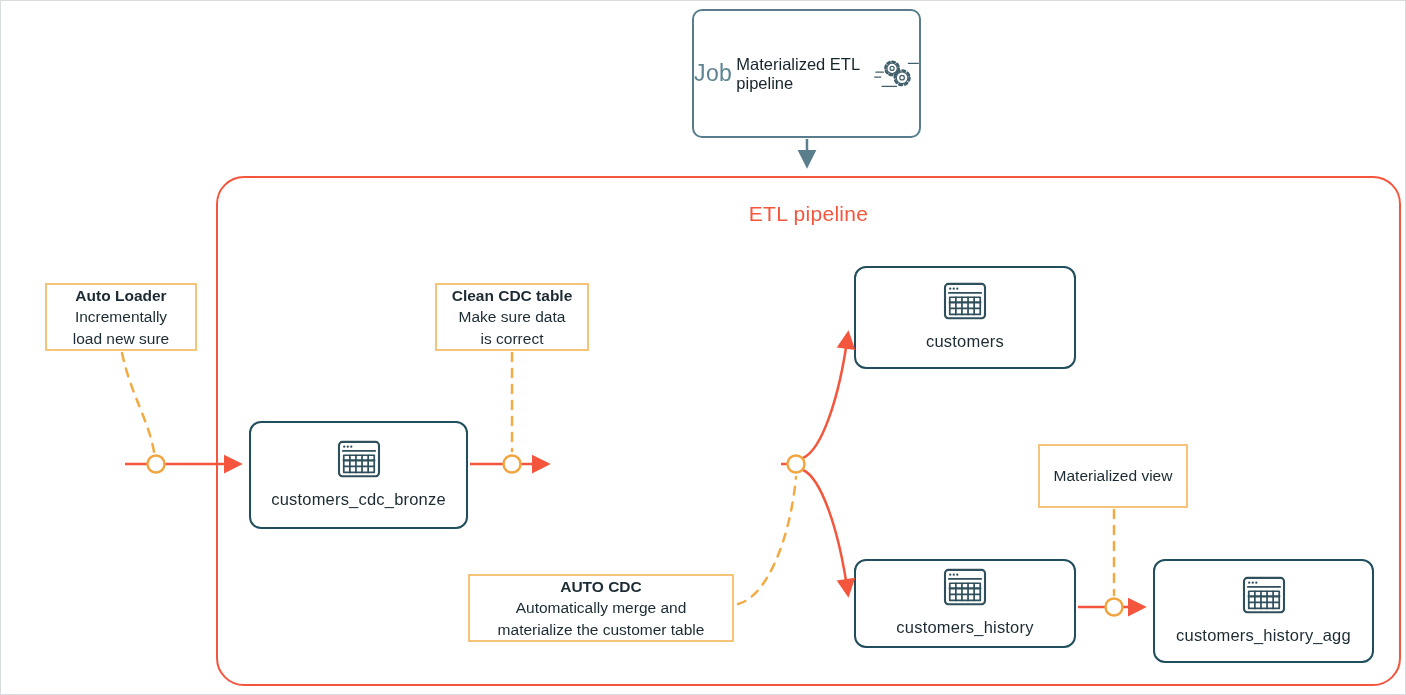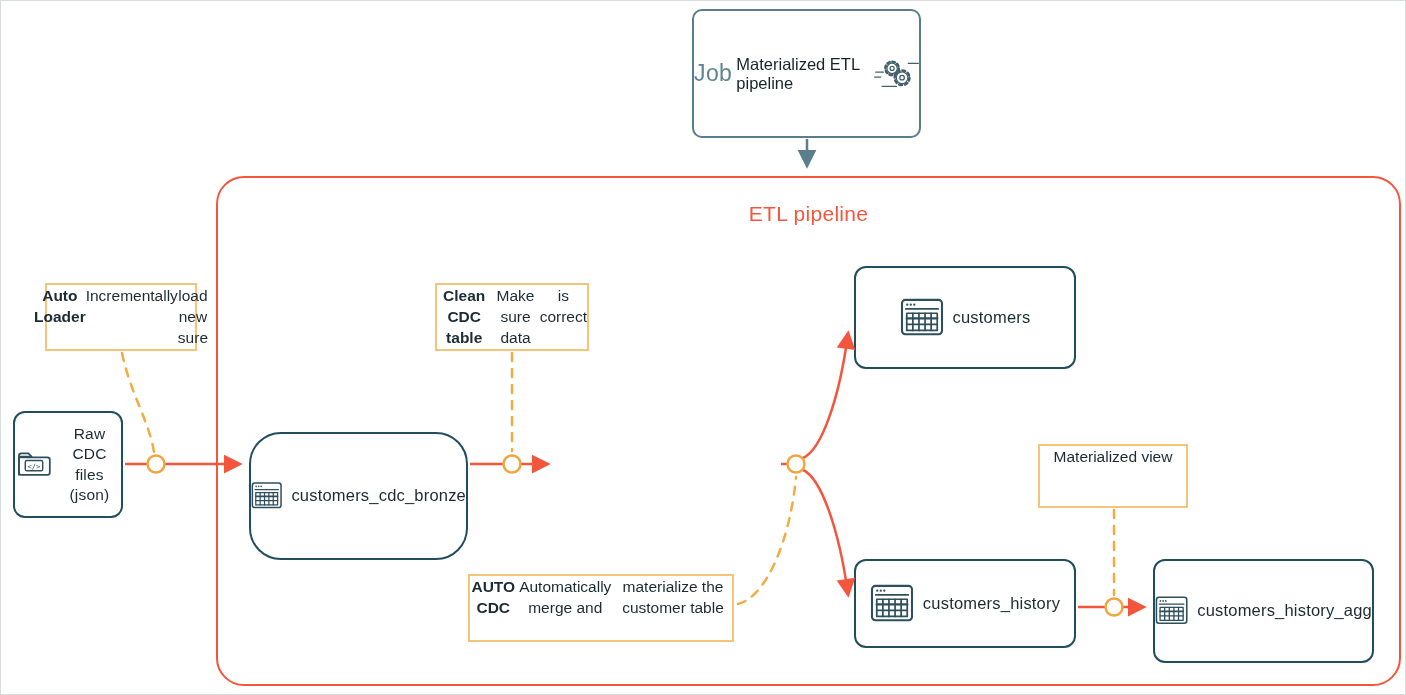--- a/index.html
+++ b/index.html
@@ -13,34 +13,34 @@
 
   
   .job-box{position:absolute;left:691px;top:8px;width:229px;height:129px;background:#fff;
     border:2px solid #597d8c;border-radius:10px;box-sizing:border-box;
     display:flex;flex-direction:row;align-items:center;justify-content:center;gap:4px;z-index:1;}
   .job-title{color:#5e8494;font-size:23px;letter-spacing:.4px;}
   .job-sub{color:#16242c;font-size:16.5px;margin-top:1px;}
 
   
   .node{position:absolute;background:#fff;border:2.5px solid #204e5d;border-radius:12px;
-    box-sizing:border-box;display:flex;flex-direction:row;align-items:center;justify-content:center;
+    box-sizing:border-box;display:flex;flex-direction:column;align-items:center;justify-content:center;
     gap:9px;z-index:1;}
   .node-label{color:#1c2b33;font-size:16.5px;letter-spacing:.2px;text-align:center;line-height:1.3;}
-  .n-bronze{left:248px;top:431px;width:219px;height:128px;border-radius:32px;}
+  .n-bronze{left:248px;top:420px;width:219px;height:108px;}
   .n-clean{left:555px;top:412px;width:223px;height:102px;}
   .n-customers{left:853px;top:265px;width:222px;height:103px;}
   .n-history{left:853px;top:558px;width:222px;height:89px;}
   .n-agg{left:1152px;top:558px;width:221px;height:104px;}
   .n-source{left:12px;top:410px;width:110px;height:107px;gap:5px;}
   .n-source .node-label{font-size:15.5px;}
 
   
   .ann{position:absolute;background:#fff;border:2px solid #f5c478;box-sizing:border-box;
-    display:flex;flex-direction:row;align-items:flex-start;justify-content:center;text-align:center;
+    display:flex;flex-direction:column;align-items:center;justify-content:center;text-align:center;
     color:#1c2b33;font-size:15.5px;line-height:1.36;z-index:1;}
   .ann-title{font-weight:700;}
   .ann-title:empty,.ann-line:empty{display:none;}
   .a-loader{left:44px;top:282px;width:152px;height:68px;}
   .a-clean{left:434px;top:282px;width:154px;height:68px;}
   .a-autocdc{left:467px;top:573px;width:266px;height:68px;}
   .a-matview{left:1037px;top:443px;width:150px;height:64px;}
 
   .connectors{position:absolute;left:0;top:0;z-index:2;pointer-events:none;}
   .icon{display:block;}
@@ -100,29 +100,20 @@
   </div>
 
   <div class="job-box">
     <div class="job-title">Job</div>
     <div class="job-sub">Materialized ETL pipeline</div>
     <svg class="icon" width="62" height="42">
         <use href="#ic-gears"></use>
       </svg>
   </div>
 
-  <div class="node n-source">
-    <svg class="icon" width="44" height="39">
-        <use href="#ic-folder-code"></use>
-      </svg>
-    <div class="node-label">
-      <span>Raw CDC</span><br>
-      <span>files (json)</span>
-    </div>
-  </div>
 
   <div class="node n-bronze">
     <svg class="icon" width="44" height="40">
         <use href="#ic-table"></use>
       </svg>
     <div class="node-label">customers_cdc_bronze</div>
   </div>
   <div class="node n-customers">
     <svg class="icon" width="44" height="40">
         <use href="#ic-table"></use>

